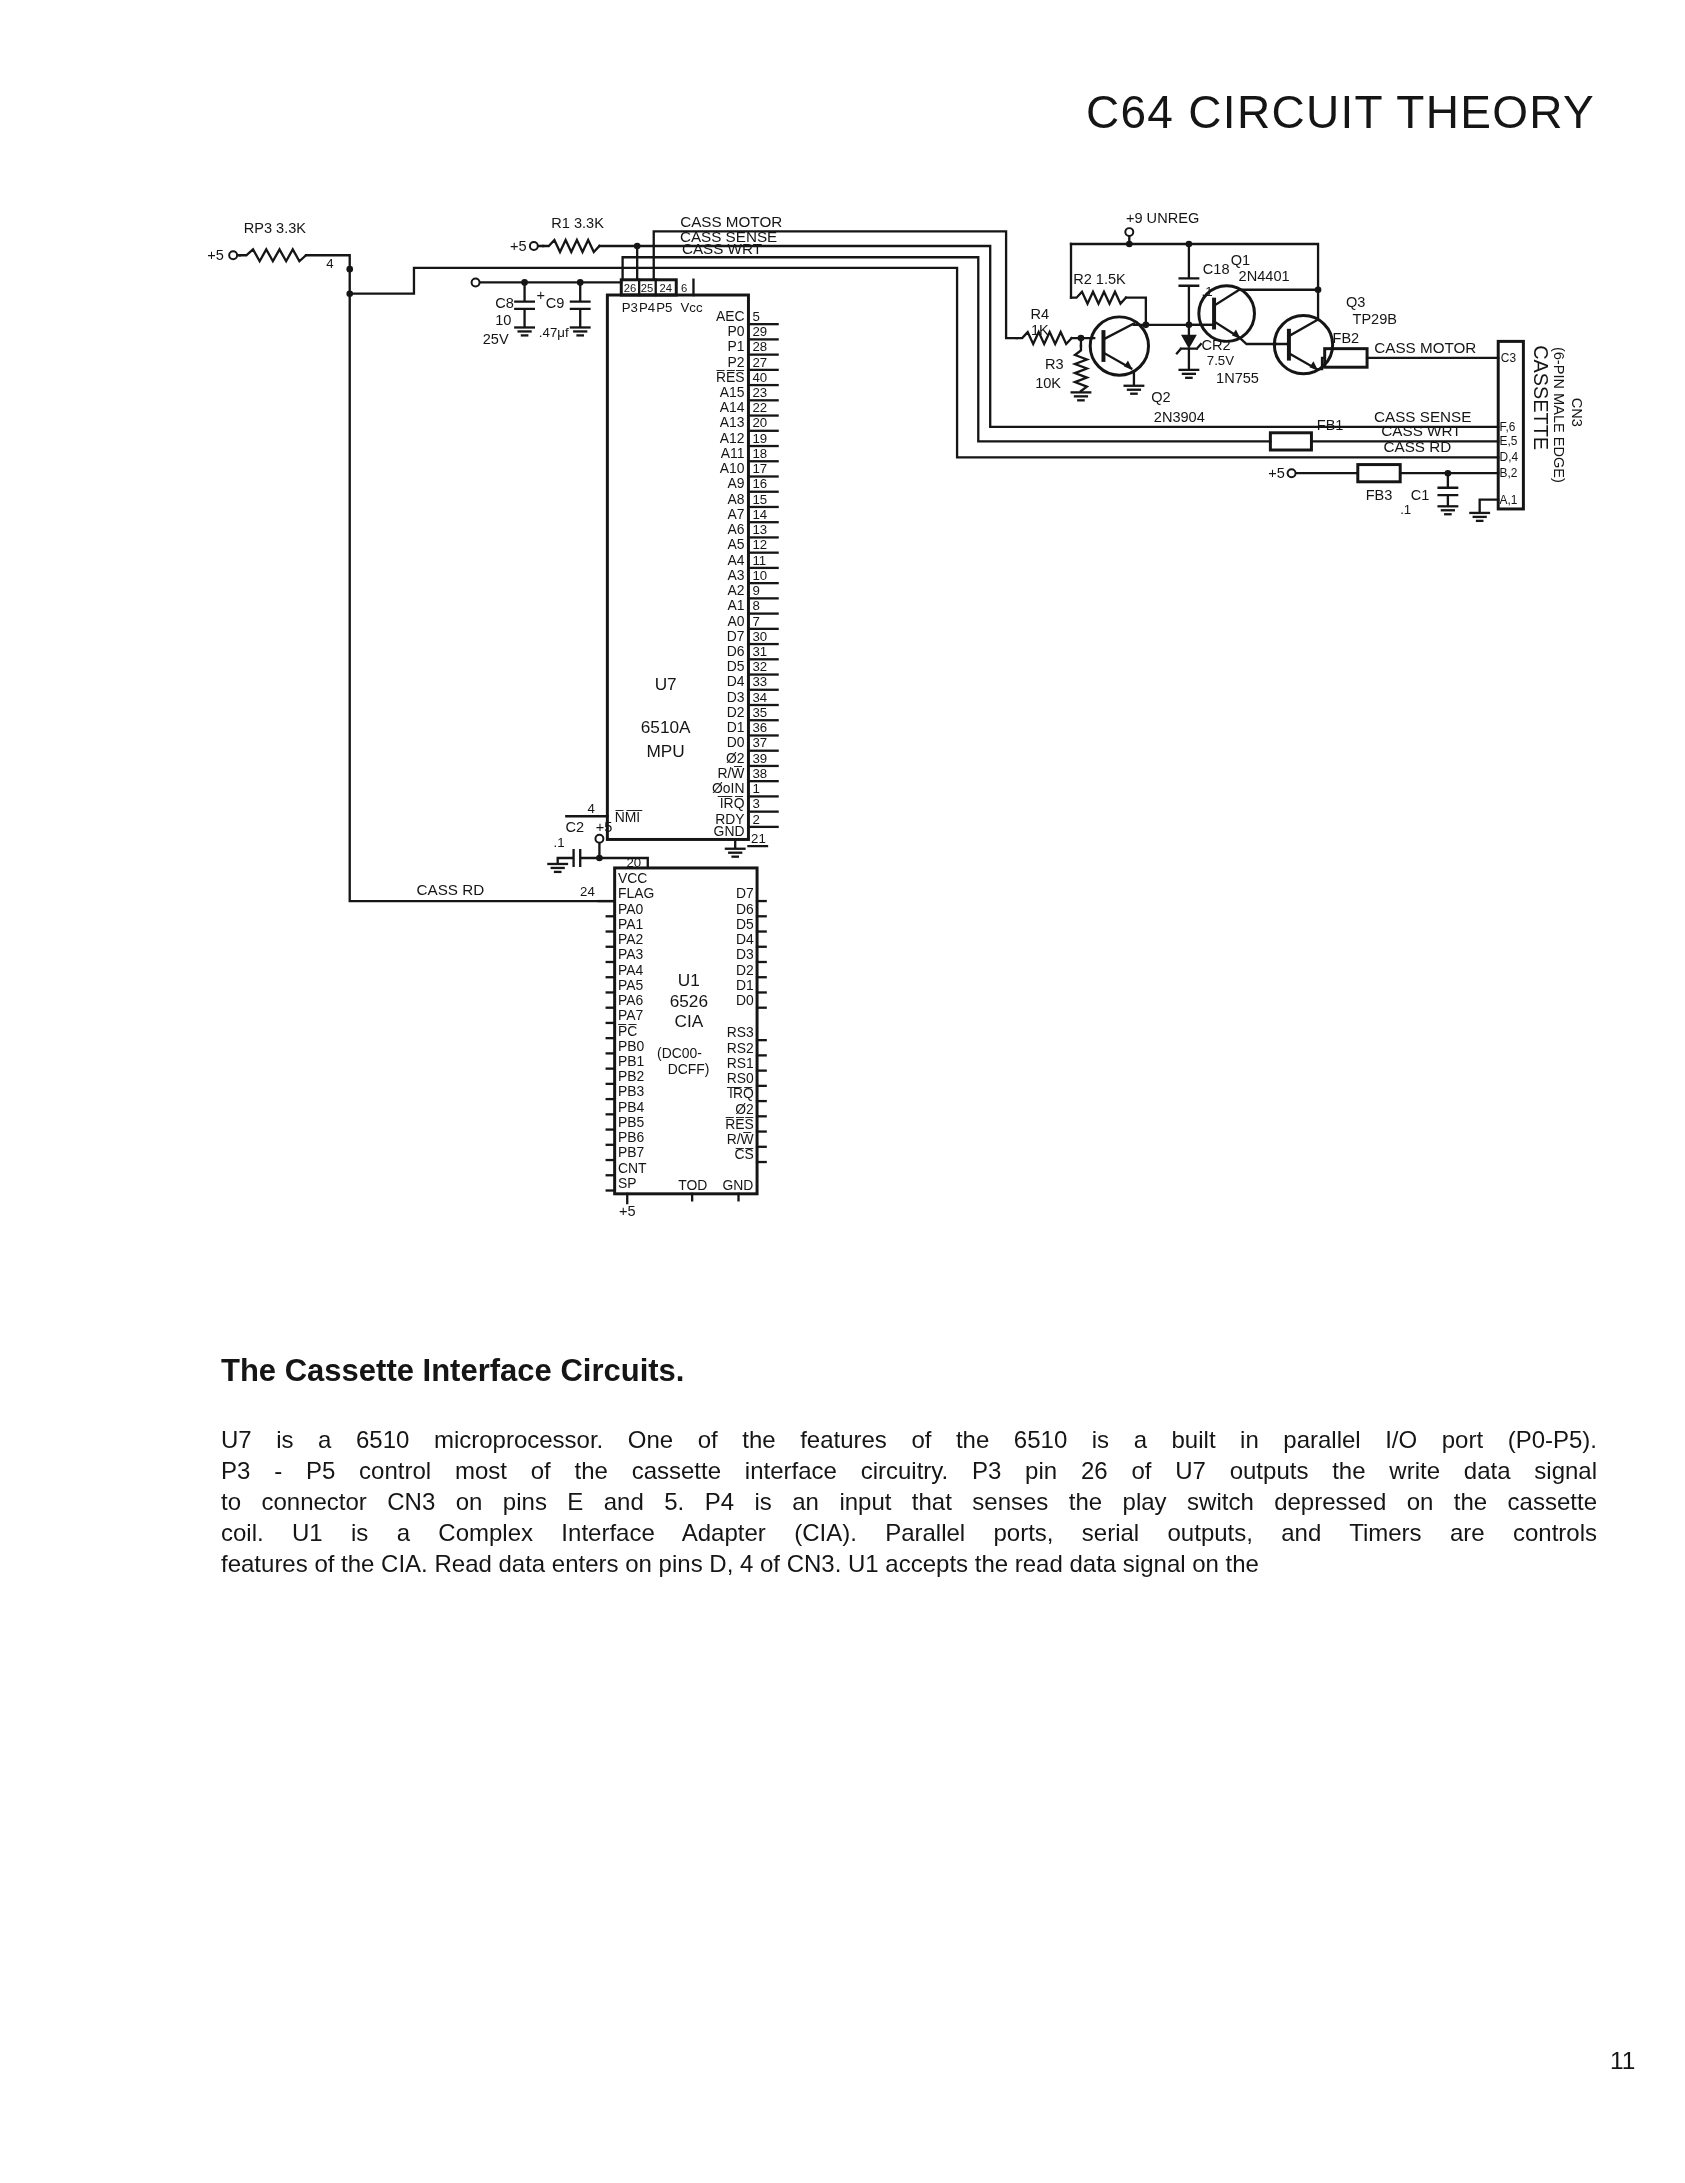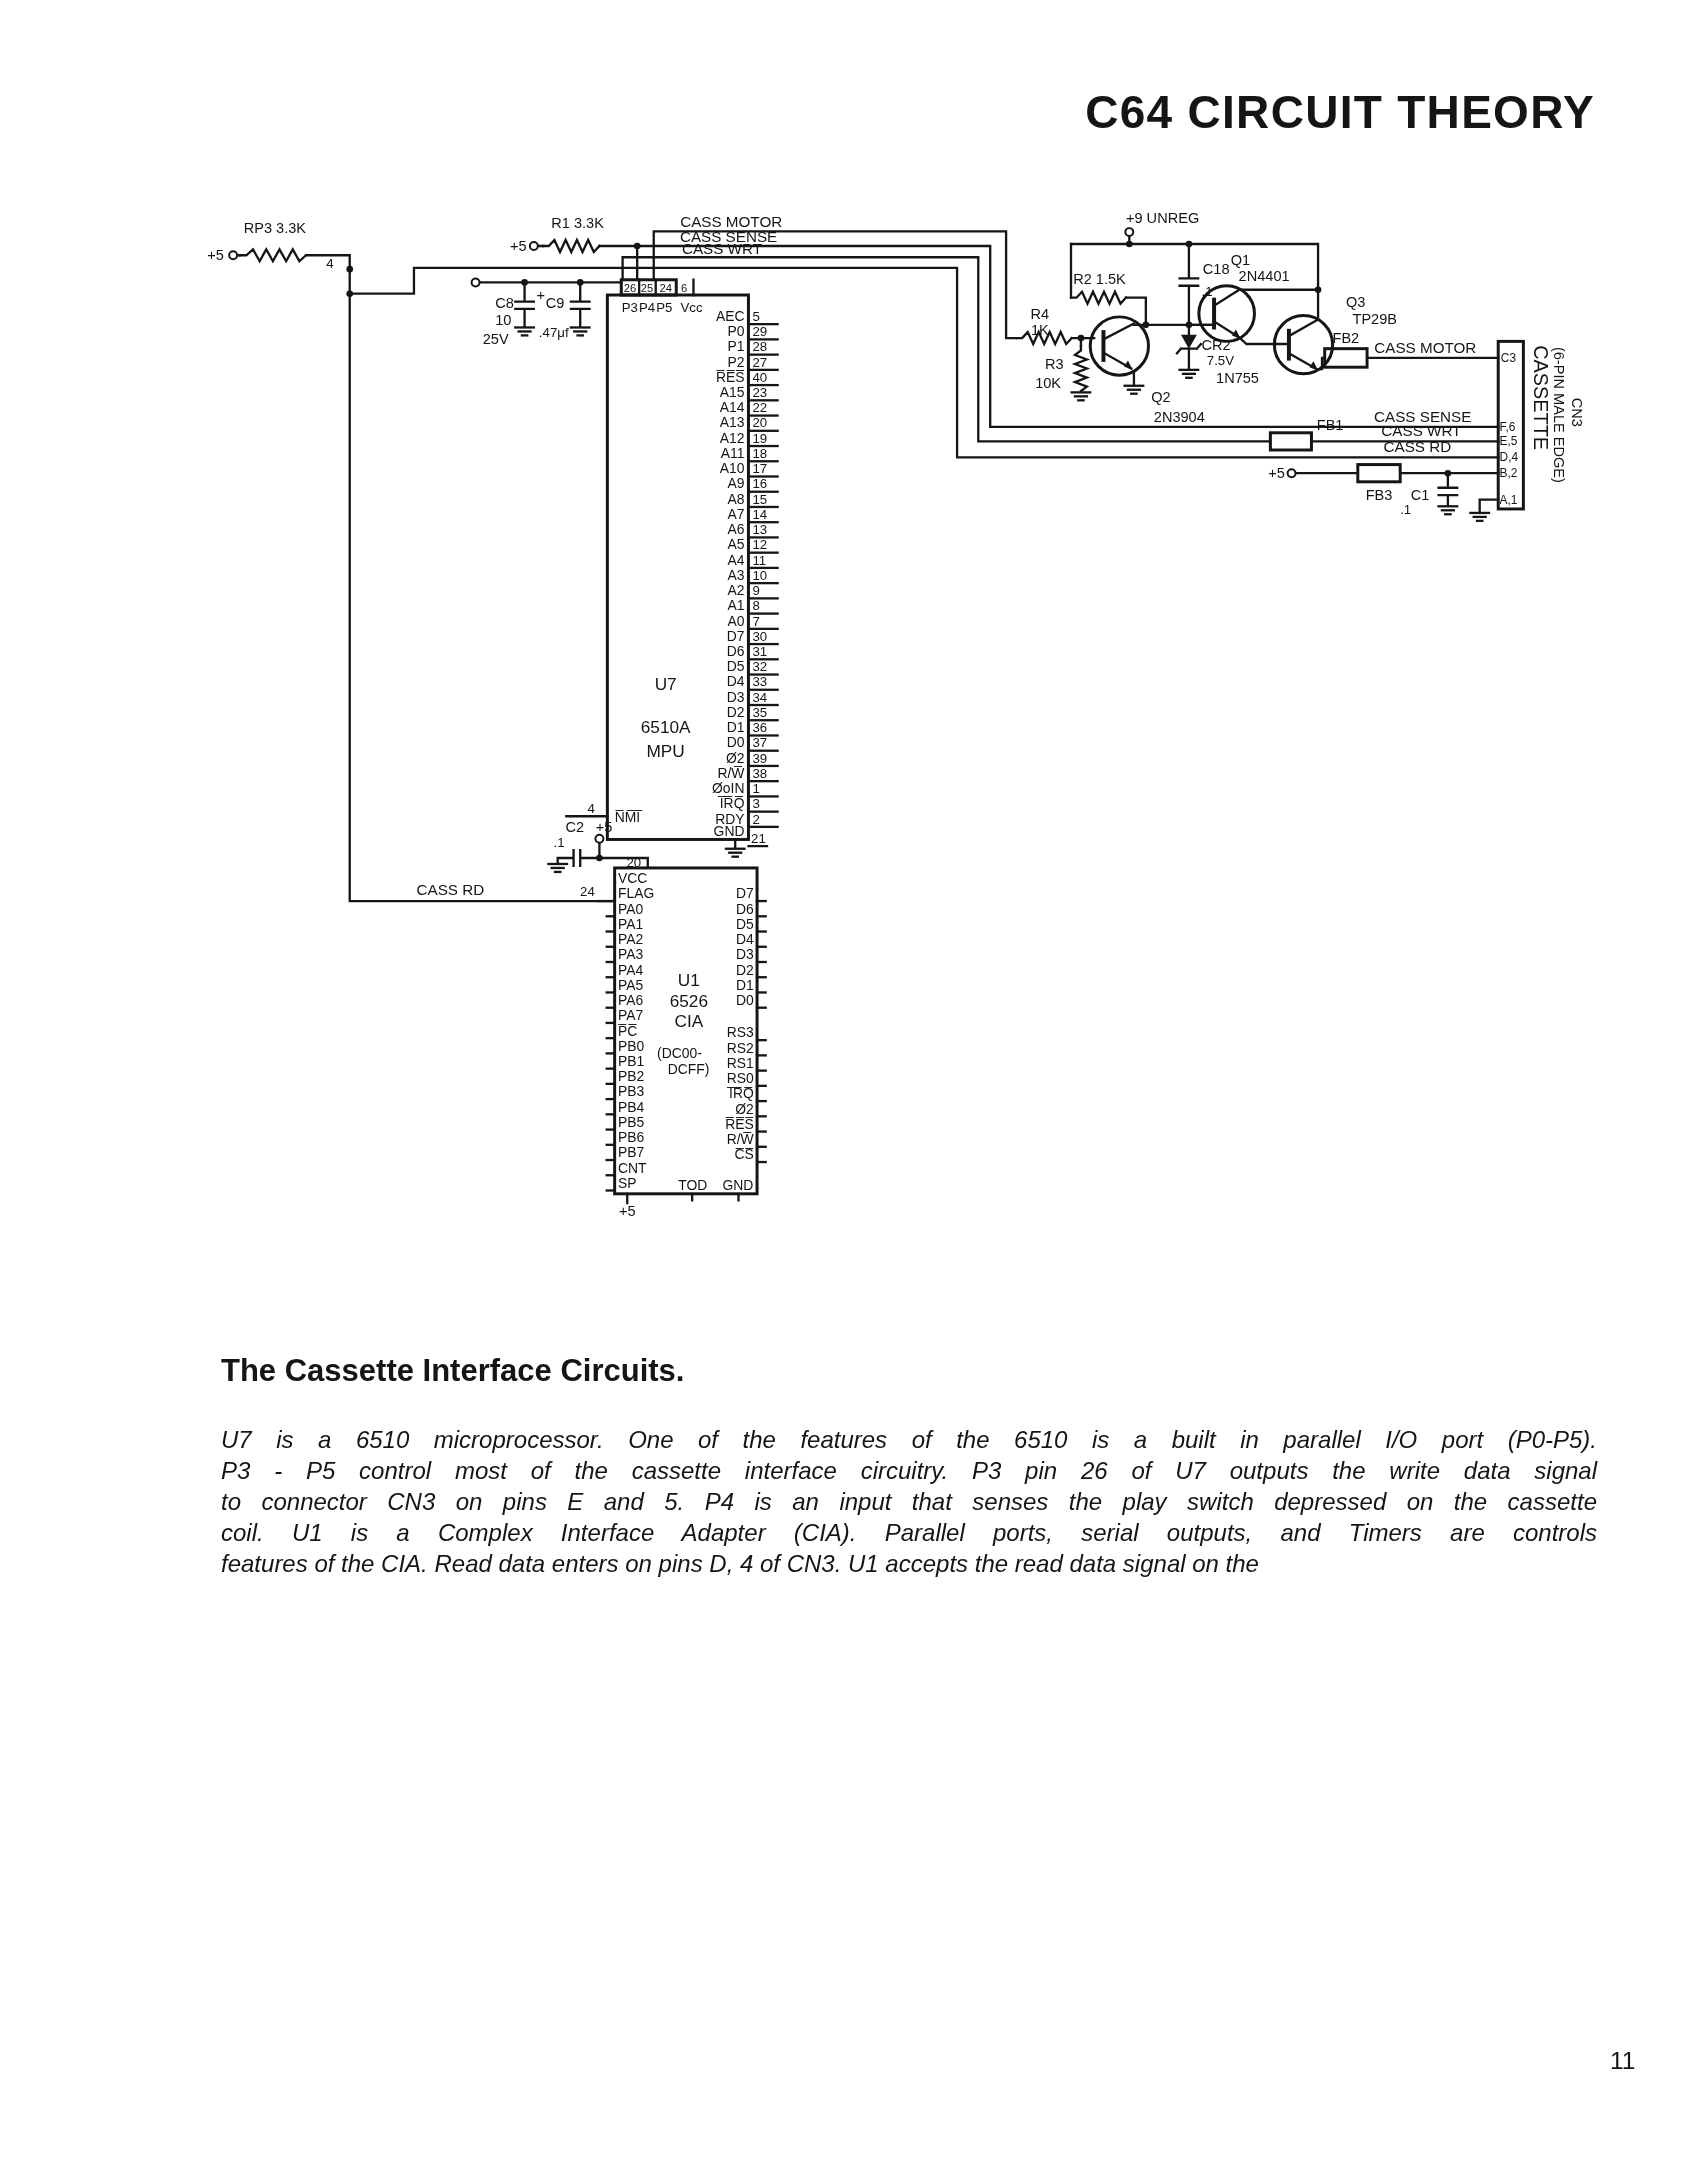--- a/index.html
+++ b/index.html
@@ -1,31 +1,31 @@
 <!DOCTYPE html>
 <html style="font-size:10.6px"><head>
 <meta charset="utf-8">
 <style>
   html,body{margin:0;padding:0;background:#e8e8e8;}
   .page{position:relative;width:1685px;height:2183px;background:#ffffff;color:#151515;
         font-family:"Liberation Sans","DejaVu Sans",sans-serif;overflow:hidden;}
-  .title{position:absolute;top:85px;right:90px;font-size:46px;font-weight:700;
+  .title{position:absolute;top:85px;right:90px;font-size:46px;font-weight:400;
          letter-spacing:1.3px;white-space:nowrap;}
   .schem{position:absolute;left:0;top:0;}
   svg text{fill:#151515;font-family:"Liberation Sans","DejaVu Sans",sans-serif;}
   .w{stroke:#151515;stroke-width:3.5;fill:none;stroke-linecap:square;}
   .wb{stroke:#151515;stroke-width:4.5;fill:none;}
   .bar{stroke:#151515;stroke-width:6;fill:none;}
   .fill{fill:#151515;stroke:none;}
   .t17{font-size:17px}.t18{font-size:18px}.t20{font-size:20px}.t21{font-size:21px}
   .t22{font-size:22px}.t23{font-size:23px}.t26{font-size:26px}.t30{font-size:30px}
   .heading{position:absolute;left:221px;top:1353px;font-size:31px;font-weight:700;}
   .bodytext{position:absolute;left:221px;top:1424px;width:1376px;font-size:24px;
             line-height:31px;}
-  .bodytext .ln{text-align:justify;text-align-last:justify;white-space:normal;font-style:italic;}
+  .bodytext .ln{text-align:justify;text-align-last:justify;white-space:normal;}
   .bodytext .ln:last-child{text-align:left;text-align-last:left;}
   .pageno{position:absolute;left:1610px;top:2047px;font-size:24.5px;}
 </style>
 </head>
 <body>
 
 <div class="page">
 
   <div class="title">C64 CIRCUIT THEORY</div>
 

